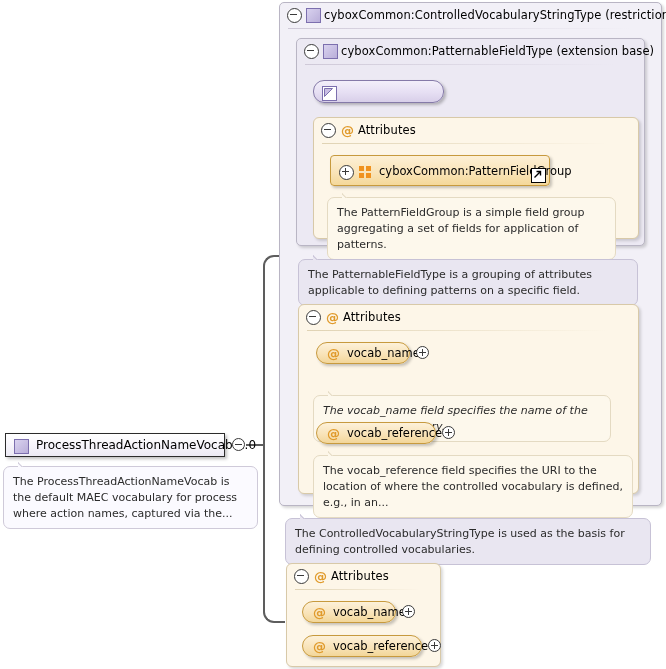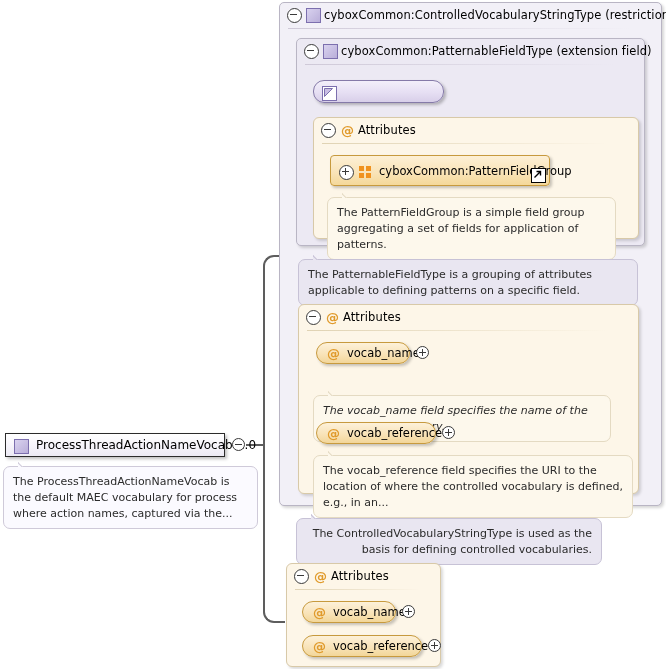--- a/index.html
+++ b/index.html
@@ -275,21 +275,21 @@
     <span class="ico-type" style="left:26px; top:5px;"></span>
     <span class="hdr-text">cyboxCommon:ControlledVocabularyStringType (restriction base)</span>
   </div>
   <div class="grp-sep abs" style="top:25px;"></div>
 </div>
 
 <div class="group-purple-inner abs" style="left:296px; top:38px; width:349px; height:208px;">
   <div class="grp-head" style="width:100%;">
     <span class="circ" style="left:7px; top:5px;"></span>
     <span class="ico-type" style="left:26px; top:5px;"></span>
-    <span class="hdr-text">cyboxCommon:PatternableFieldType (extension field)</span>
+    <span class="hdr-text">cyboxCommon:PatternableFieldType (extension base)</span>
   </div>
   <div class="grp-sep abs" style="top:25px;"></div>
 </div>
 
 <div class="pill-simple abs" style="left:313px; top:80px; width:131px;">
   <span class="ico-simple">
     <svg width="11" height="11" viewBox="0 0 11 11">
       <polygon points="1.5,9.5 1.5,1.5 9.5,1.5" fill="#c9bee4" stroke="#7c6fae" stroke-width="1"></polygon>
     </svg>
   </span>
@@ -354,21 +354,21 @@
   <span class="ico-at" style="left:10px; top:4px;">@</span>
   <span class="lbl">vocab_reference</span>
 </div>
 <div class="circ plus abs" style="left:442px; top:426px;"></div>
 
 <div class="doc doc-cream abs" style="left:313px; top:455px; width:320px;">
   <span class="tip"></span>
   <span>The vocab_reference field specifies the URI to the location of where the controlled vocabulary is defined, e.g., in an...</span>
 </div>
 
-<div class="doc doc-purple abs" style="left:296px; top:518px; width:306px;text-align:right;">
+<div class="doc doc-purple abs" style="left:285px; top:518px; width:366px;">
   <span class="tip"></span>
   <span>The ControlledVocabularyStringType is used as the basis for defining controlled vocabularies.</span>
 </div>
 
 <div class="group-attr abs" style="left:286px; top:563px; width:155px; height:104px;">
   <div class="grp-head" style="width:100%;">
     <span class="circ" style="left:7px; top:5px;"></span>
     <span class="ico-at" style="left:27px; top:6px;">@</span>
     <span class="hdr-text">Attributes</span>
   </div>

